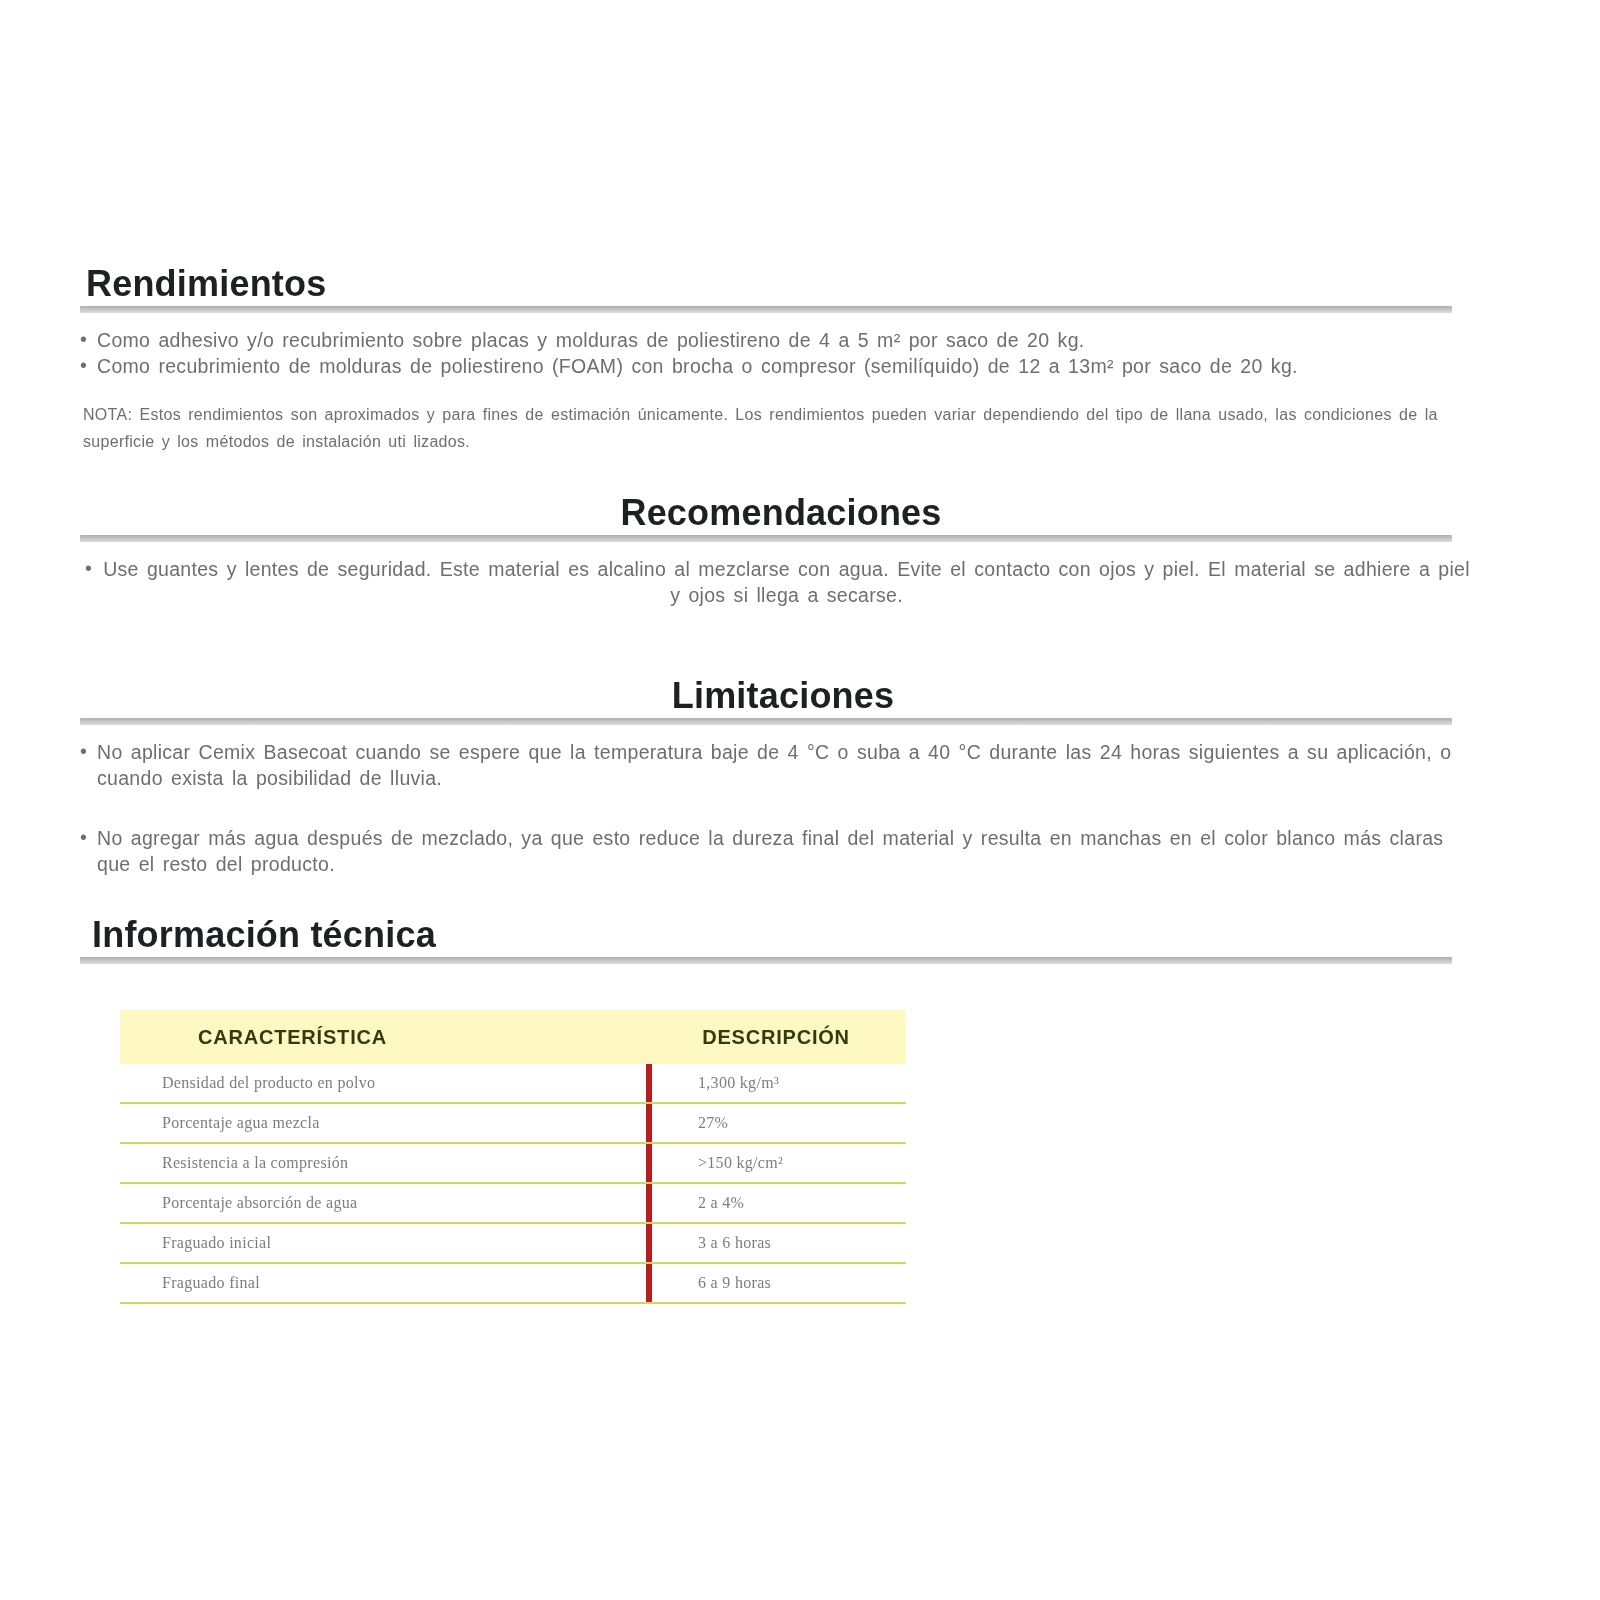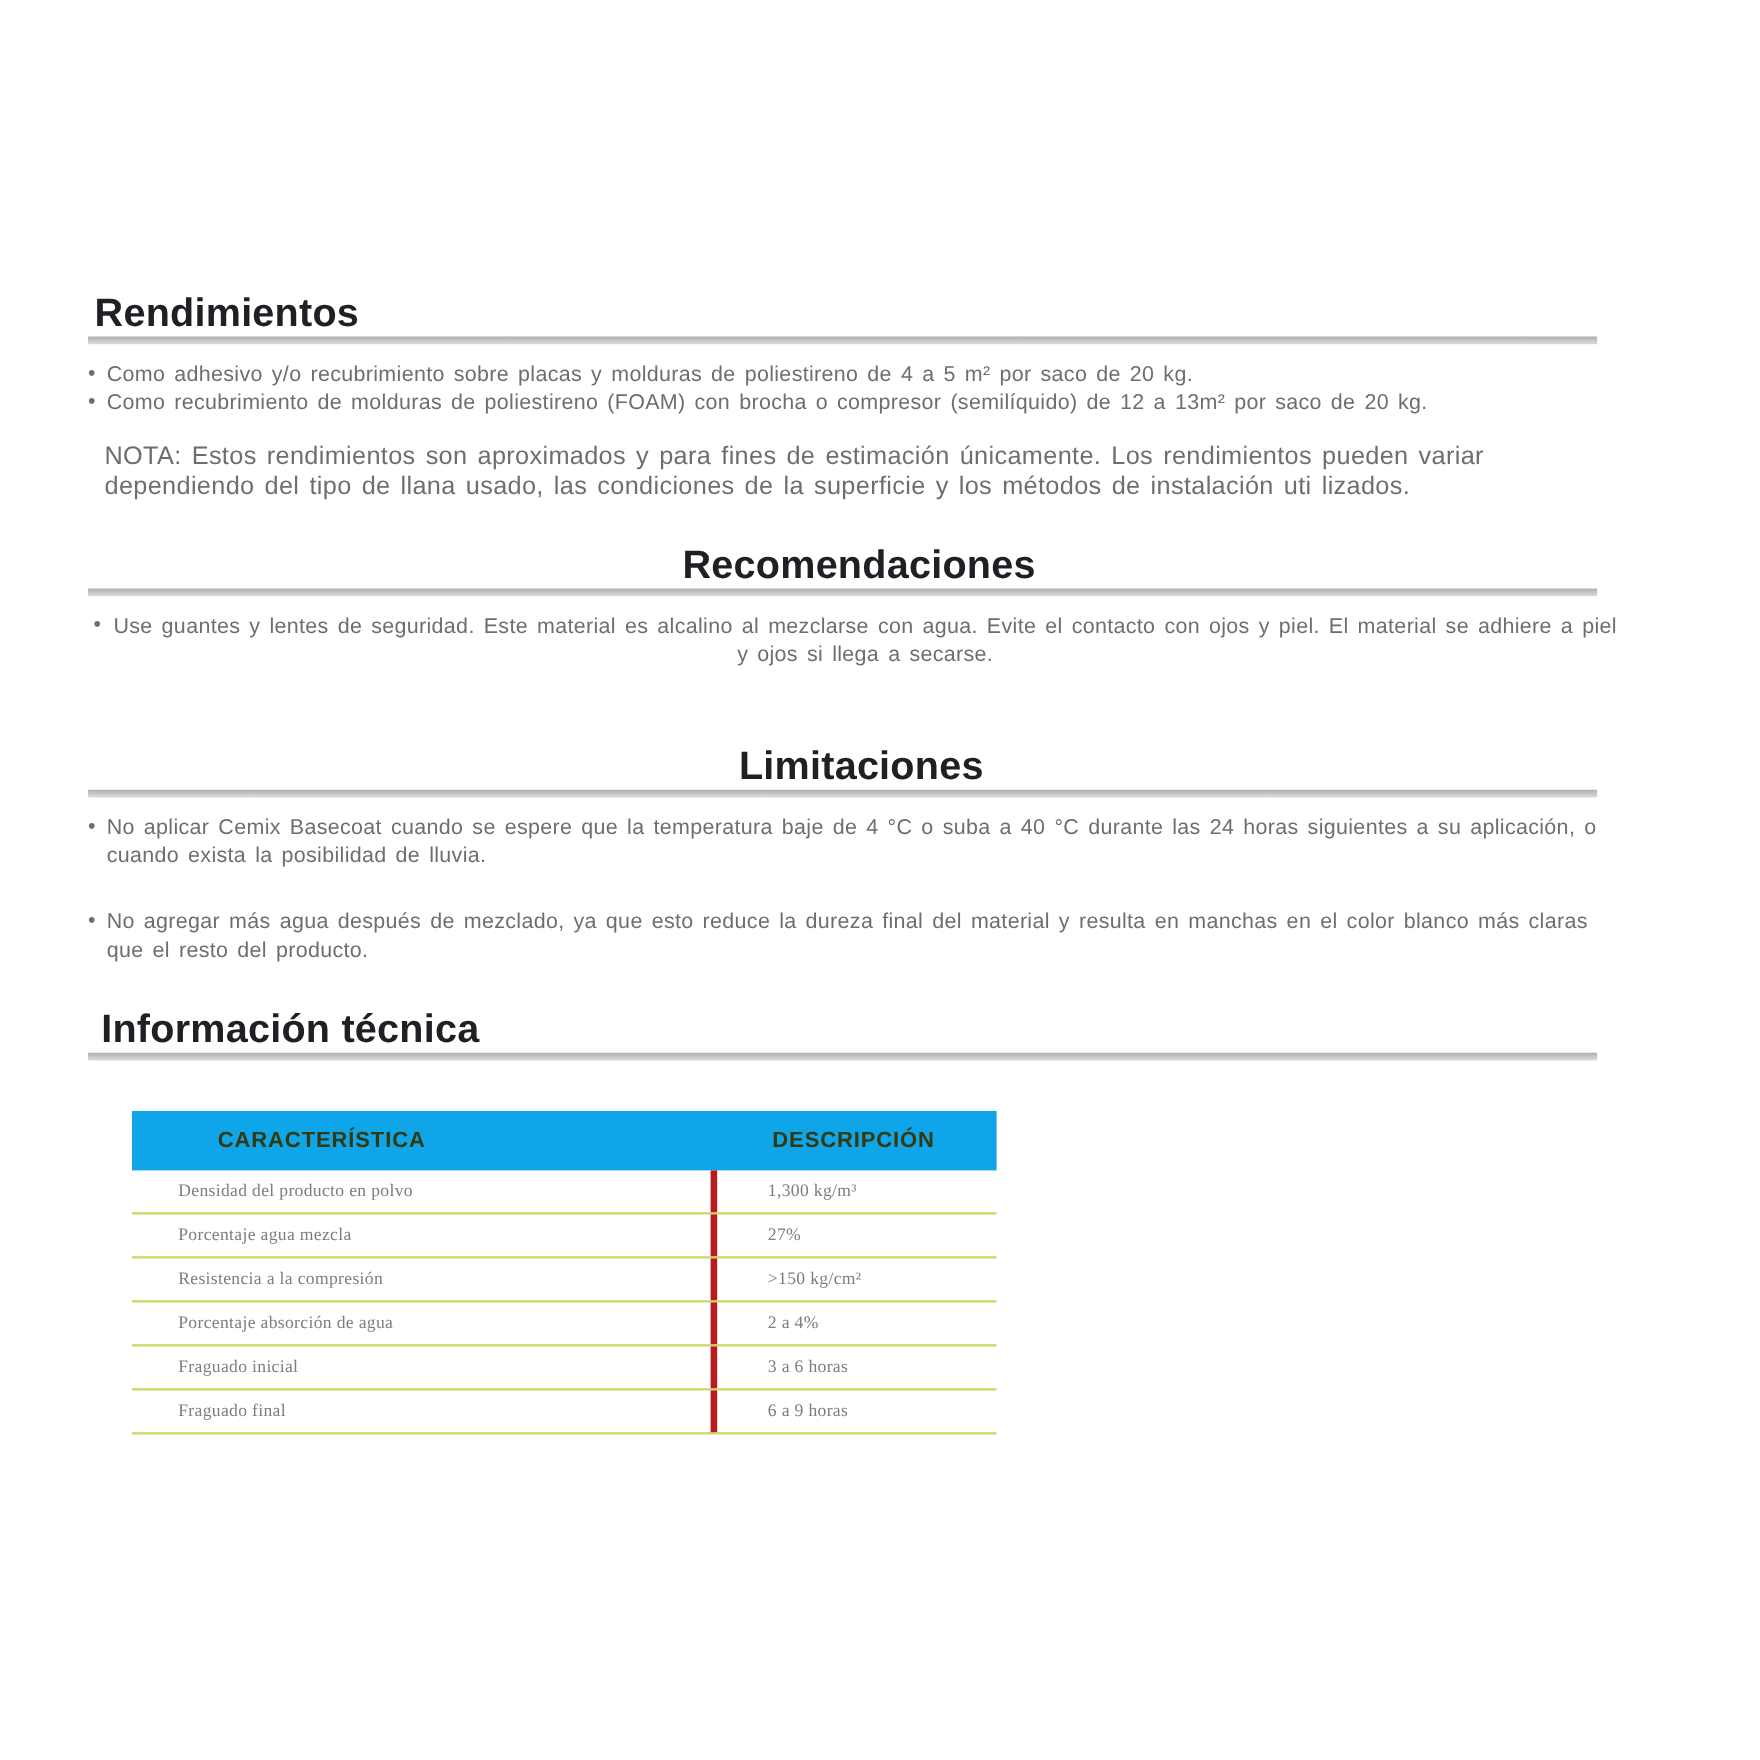--- a/index.html
+++ b/index.html
@@ -48,22 +48,22 @@
   .bullet + .bullet { margin-top: 0px; }
   .bullet.spaced + .bullet.spaced { margin-top: 34px; }
   .dot {
     width: 17px;
     flex: 0 0 17px;
     color: #6d6e70;
     font-size: 19.5px;
     line-height: 25px;
   }
   .note {
-    margin: 22px 0 0 15px;
-    font-size: 23px;
+    margin: 22px 0 0 3px;
+    font-size: 16px;
     line-height: 27px;
     color: #6d6e70;
     letter-spacing: 0.3px;
     word-spacing: 2.5px;
     max-width: 1380px;
   }
   .sec { margin: 0; }
   .sec-recomendaciones { margin-top: 42px; text-align: center; }
   .sec-limitaciones { margin-top: 72px; }
   .sec-limitaciones h2.sec-title { margin-left: 10px; text-align: center; }
@@ -71,21 +71,21 @@
   .sec-informacion h2.sec-title { margin-left: 12px; }
 
   
   .ttable {
     margin: 46px 0 0 40px;
     width: 786px;
   }
   .thead {
     display: grid;
     grid-template-columns: 526px 260px;
-    background: #0ea5e9;
+    background: #fef9c3;
     height: 54px;
   }
   .th {
     display: flex;
     align-items: center;
     font-weight: bold;
     font-size: 20px;
     letter-spacing: 0.8px;
     color: #34390f;
   }

